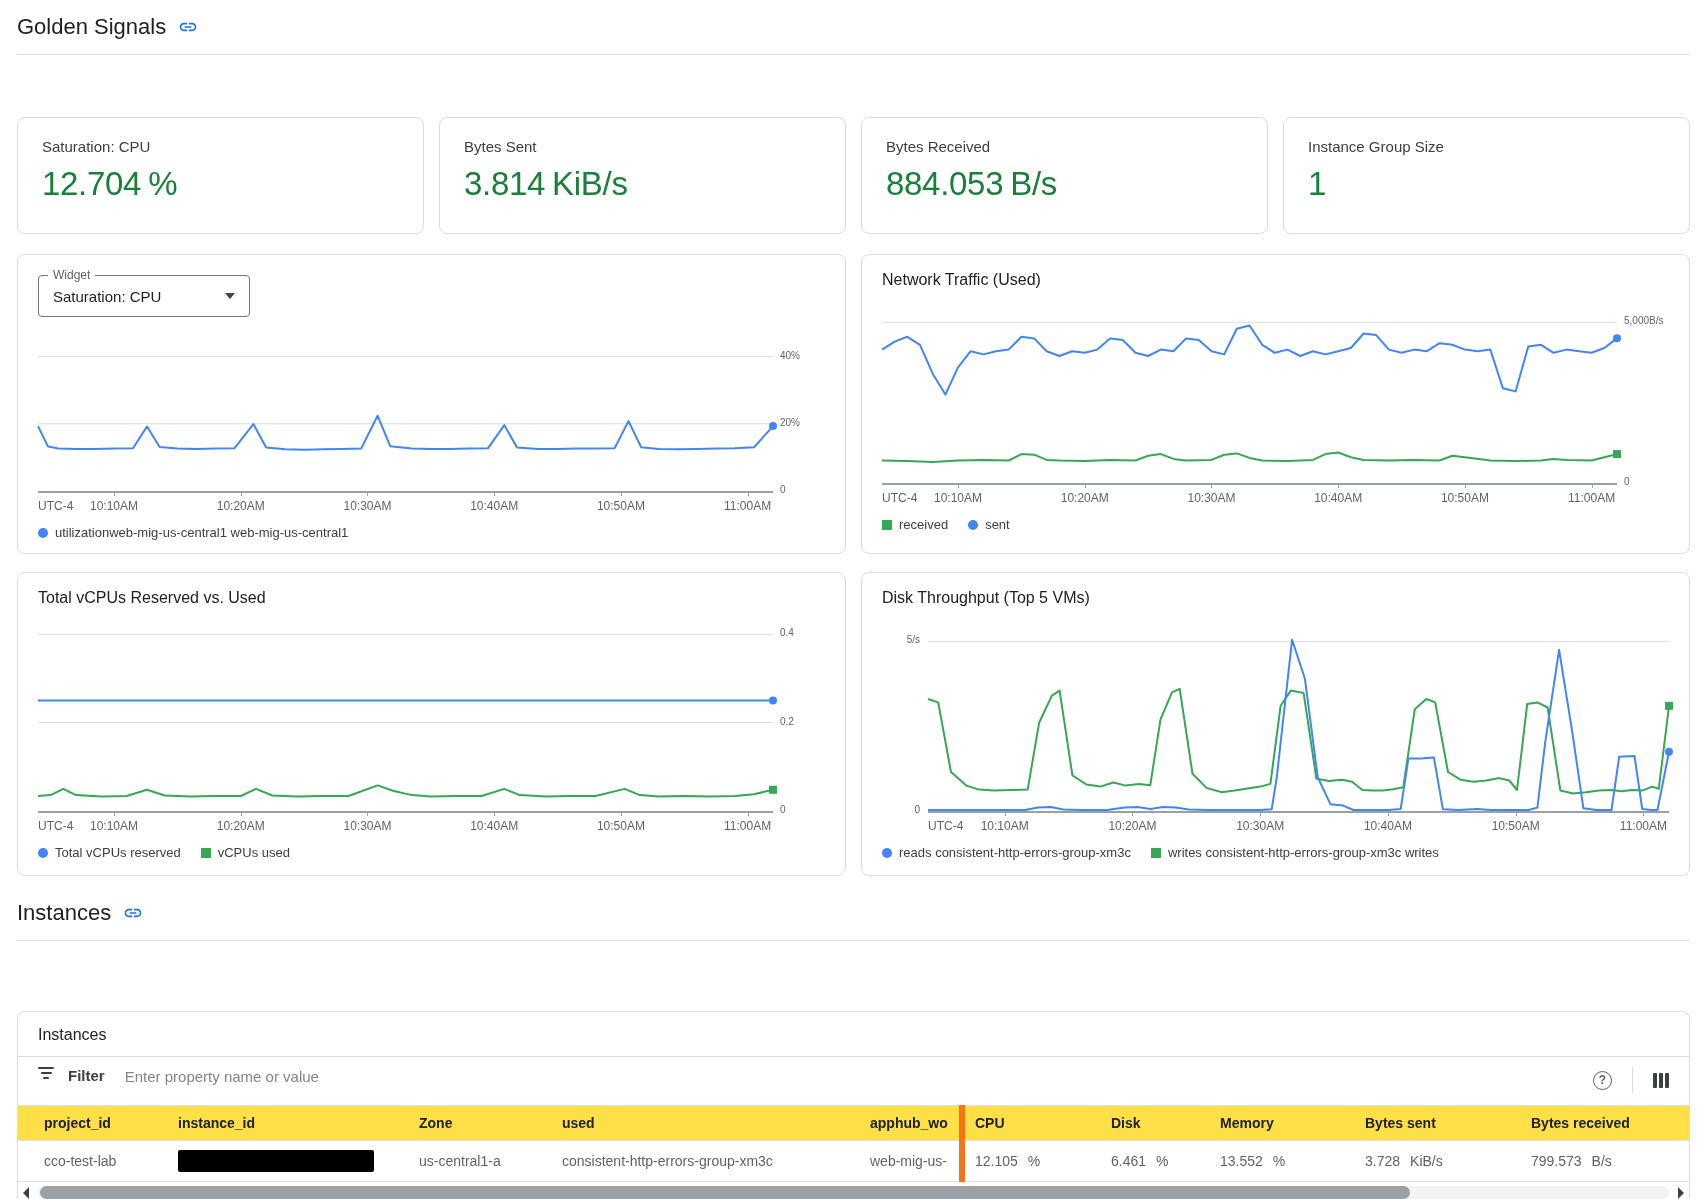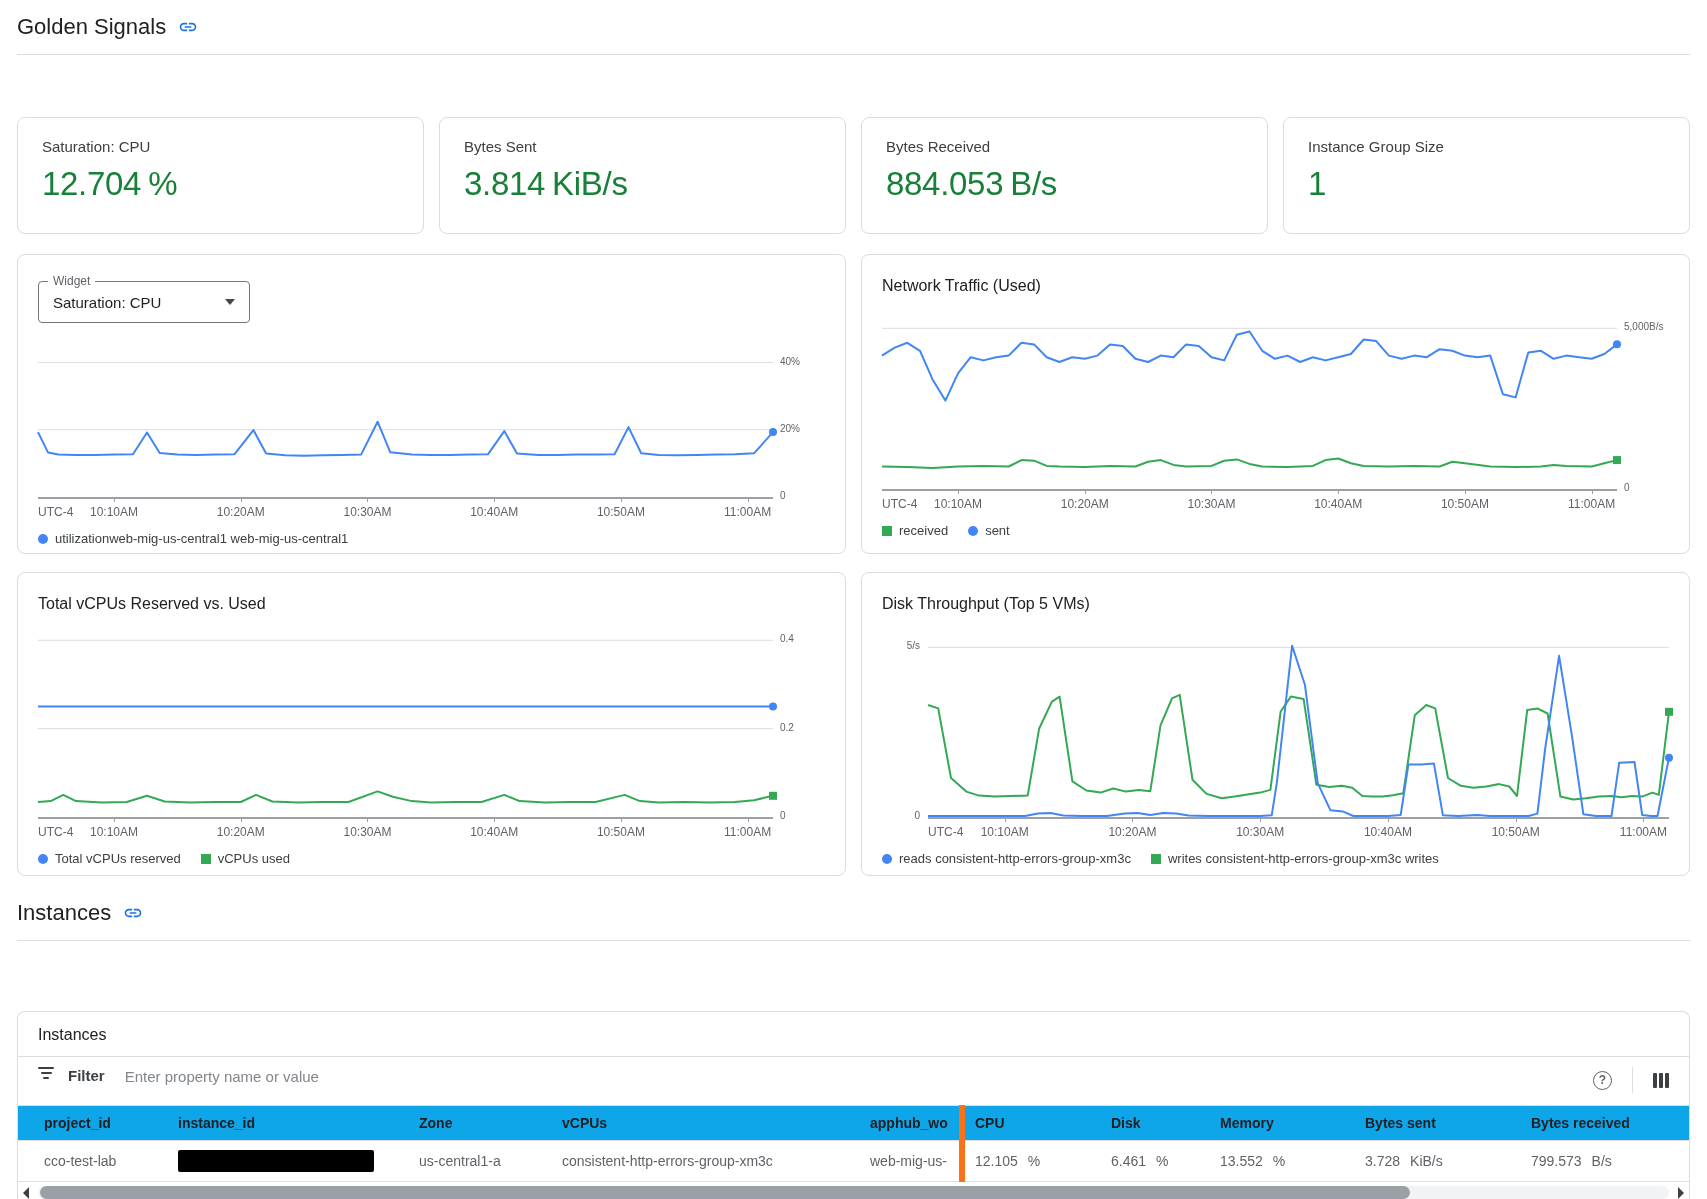--- a/index.html
+++ b/index.html
@@ -21,21 +21,21 @@
   .score-label{font-size:15px;color:#3c4043}
   .score-value{margin-top:10px;font-size:33px;font-weight:500;color:#188038;letter-spacing:-0.3px}
   .score-unit{margin-left:7px}
 
   
   .charts-row{display:grid;grid-template-columns:1fr 1fr;gap:15px}
   .row1{margin-top:20px}
   .row2{margin-top:18px}
   .row1 .card{height:300px;overflow:hidden}
   .row2 .card{height:304px;overflow:hidden}
-  .chart-card{padding:20px 20px 10px}
+  .chart-card{padding:14px 20px 10px}
   .chart-title{font-size:16px;font-weight:400;color:#202124;margin:2px 0 14px}
 
   
   .widget-wrap{position:relative;width:212px;margin:6px 0 16px}
   .widget-label{position:absolute;top:-7px;left:10px;background:#fff;padding:0 5px;font-size:12px;color:#5f6368}
   .widget-select{height:42px;border:1px solid #747775;border-radius:4px;display:flex;align-items:center;
     justify-content:space-between;padding:0 14px;font-size:15px;color:#1f1f1f;cursor:pointer}
   .caret{width:0;height:0;border-left:5px solid transparent;border-right:5px solid transparent;border-top:6px solid #444746}
 
   
@@ -71,21 +71,21 @@
   .filter-input{flex:1;border:none;outline:none;font-size:15px;color:#202124;font-family:"Liberation Sans",sans-serif}
   .filter-input::placeholder{color:#80868b}
   .filter-actions{display:flex;align-items:center;gap:20px;margin-left:20px}
   .help-icon{width:19px;height:19px;border:1.5px solid #5f6368;border-radius:50%;color:#5f6368;font-size:12px;
     font-weight:700;display:flex;align-items:center;justify-content:center;cursor:pointer}
   .vdiv{width:1px;height:26px;background:#dadce0}
   .col-icon{display:inline-flex;gap:2px;cursor:pointer}
   .col-icon i{display:block;width:4px;height:15px;background:#3c4043;border-radius:1px}
 
   table.grid{width:100%;border-collapse:collapse;table-layout:fixed;font-size:14px}
-  .grid th{background:#0ea5e9;text-align:left;font-weight:700;color:#202124;height:35px;padding:0 10px;
+  .grid th{background:#fde047;text-align:left;font-weight:700;color:#202124;height:35px;padding:0 10px;
     border-top:1px solid #e0e0e0;border-bottom:1px solid #e0e0e0;overflow:hidden;white-space:nowrap}
   .grid td{height:41px;padding:0 10px;color:#5f6368;border-bottom:1px solid #e0e0e0;overflow:hidden;white-space:nowrap}
   .grid th:first-child,.grid td:first-child{padding-left:26px}
   .grid th.split,.grid td.split{border-left:6px solid #f97316}
   .unit{margin-left:10px}
   .redacted{display:inline-block;width:196px;height:22px;background:#000;border-radius:2px;vertical-align:middle}
 
   .hscroll{position:relative;height:18px;margin-top:2px}
   .hs-arrow{position:absolute;top:3px;width:0;height:0;border:6px solid transparent;cursor:pointer}
   .hs-arrow.left{left:5px;border-right-color:#3c4043;border-left-width:0}
@@ -367,21 +367,21 @@
           <col style="width:109px">
           <col style="width:145px">
         <col style="width:166px">
           <col>
       </colgroup>
       <thead>
         <tr>
           <th>project_id</th>
           <th>instance_id</th>
           <th>Zone</th>
-          <th>vCPUs</th>
+          <th>used</th>
           <th>apphub_wo</th>
           <th class="split">CPU</th>
           <th>Disk</th>
           <th>Memory</th>
           <th>Bytes sent</th>
           <th>Bytes received</th>
         </tr>
       </thead>
       <tbody>
         <tr>

